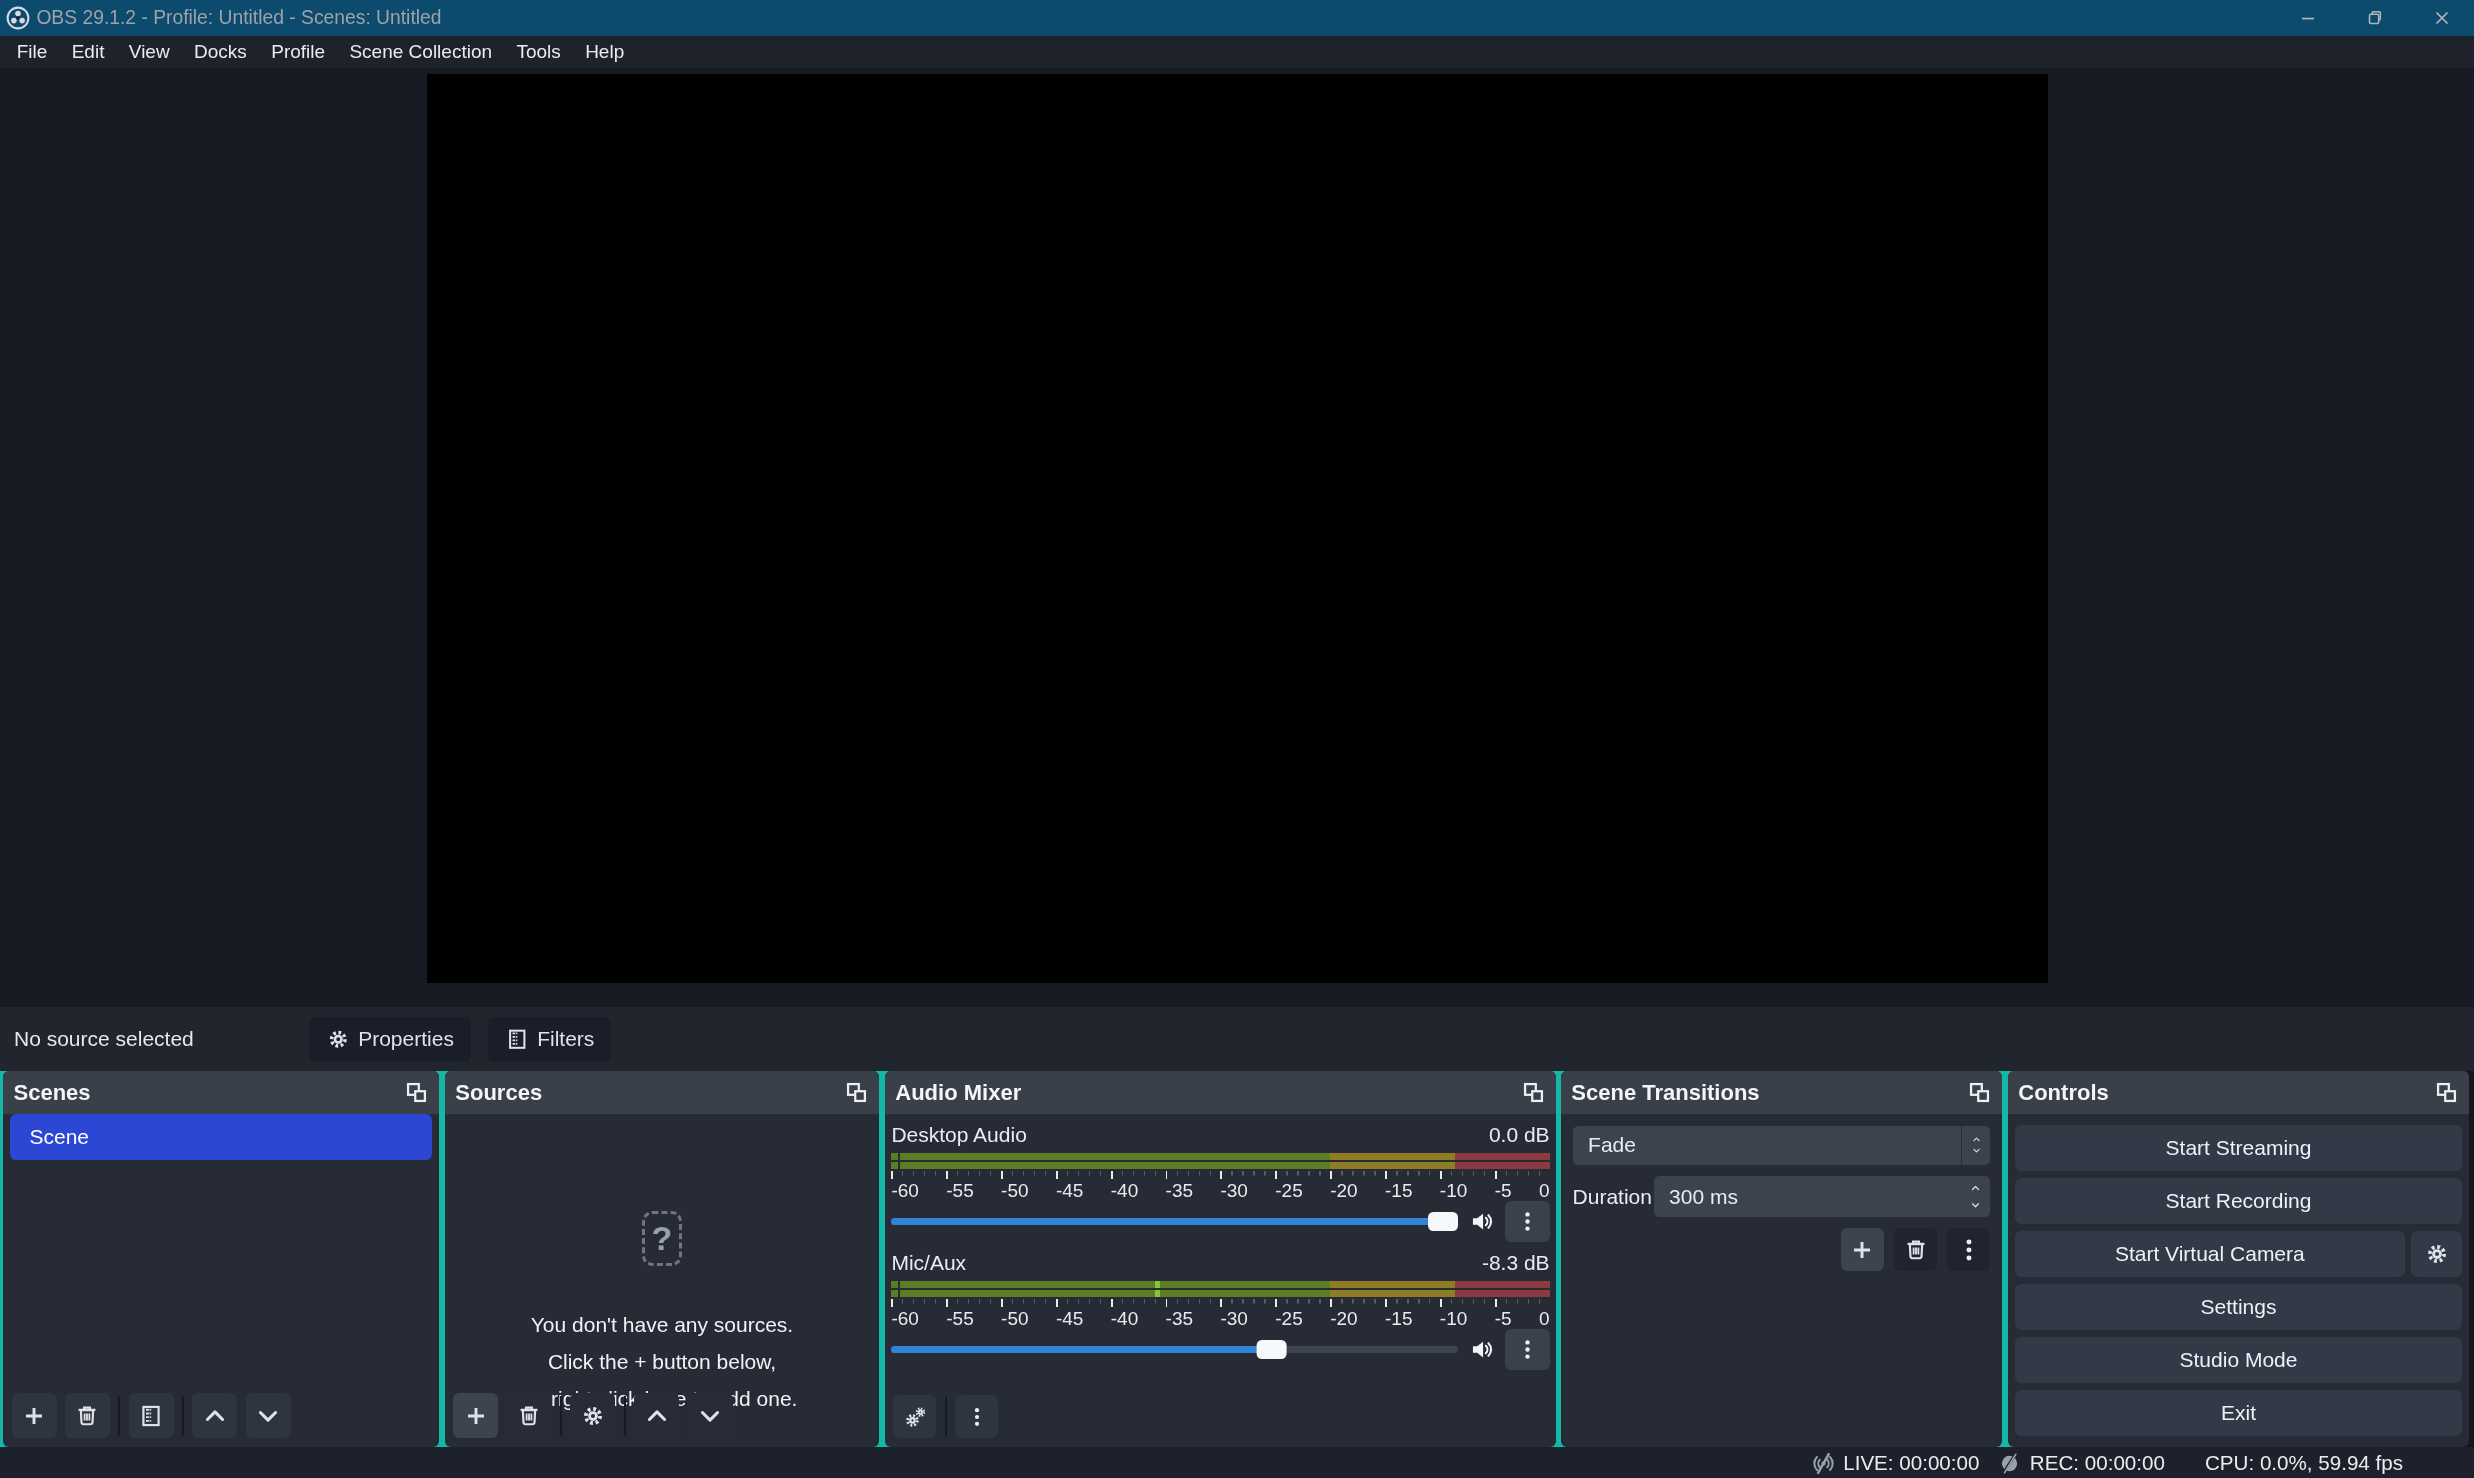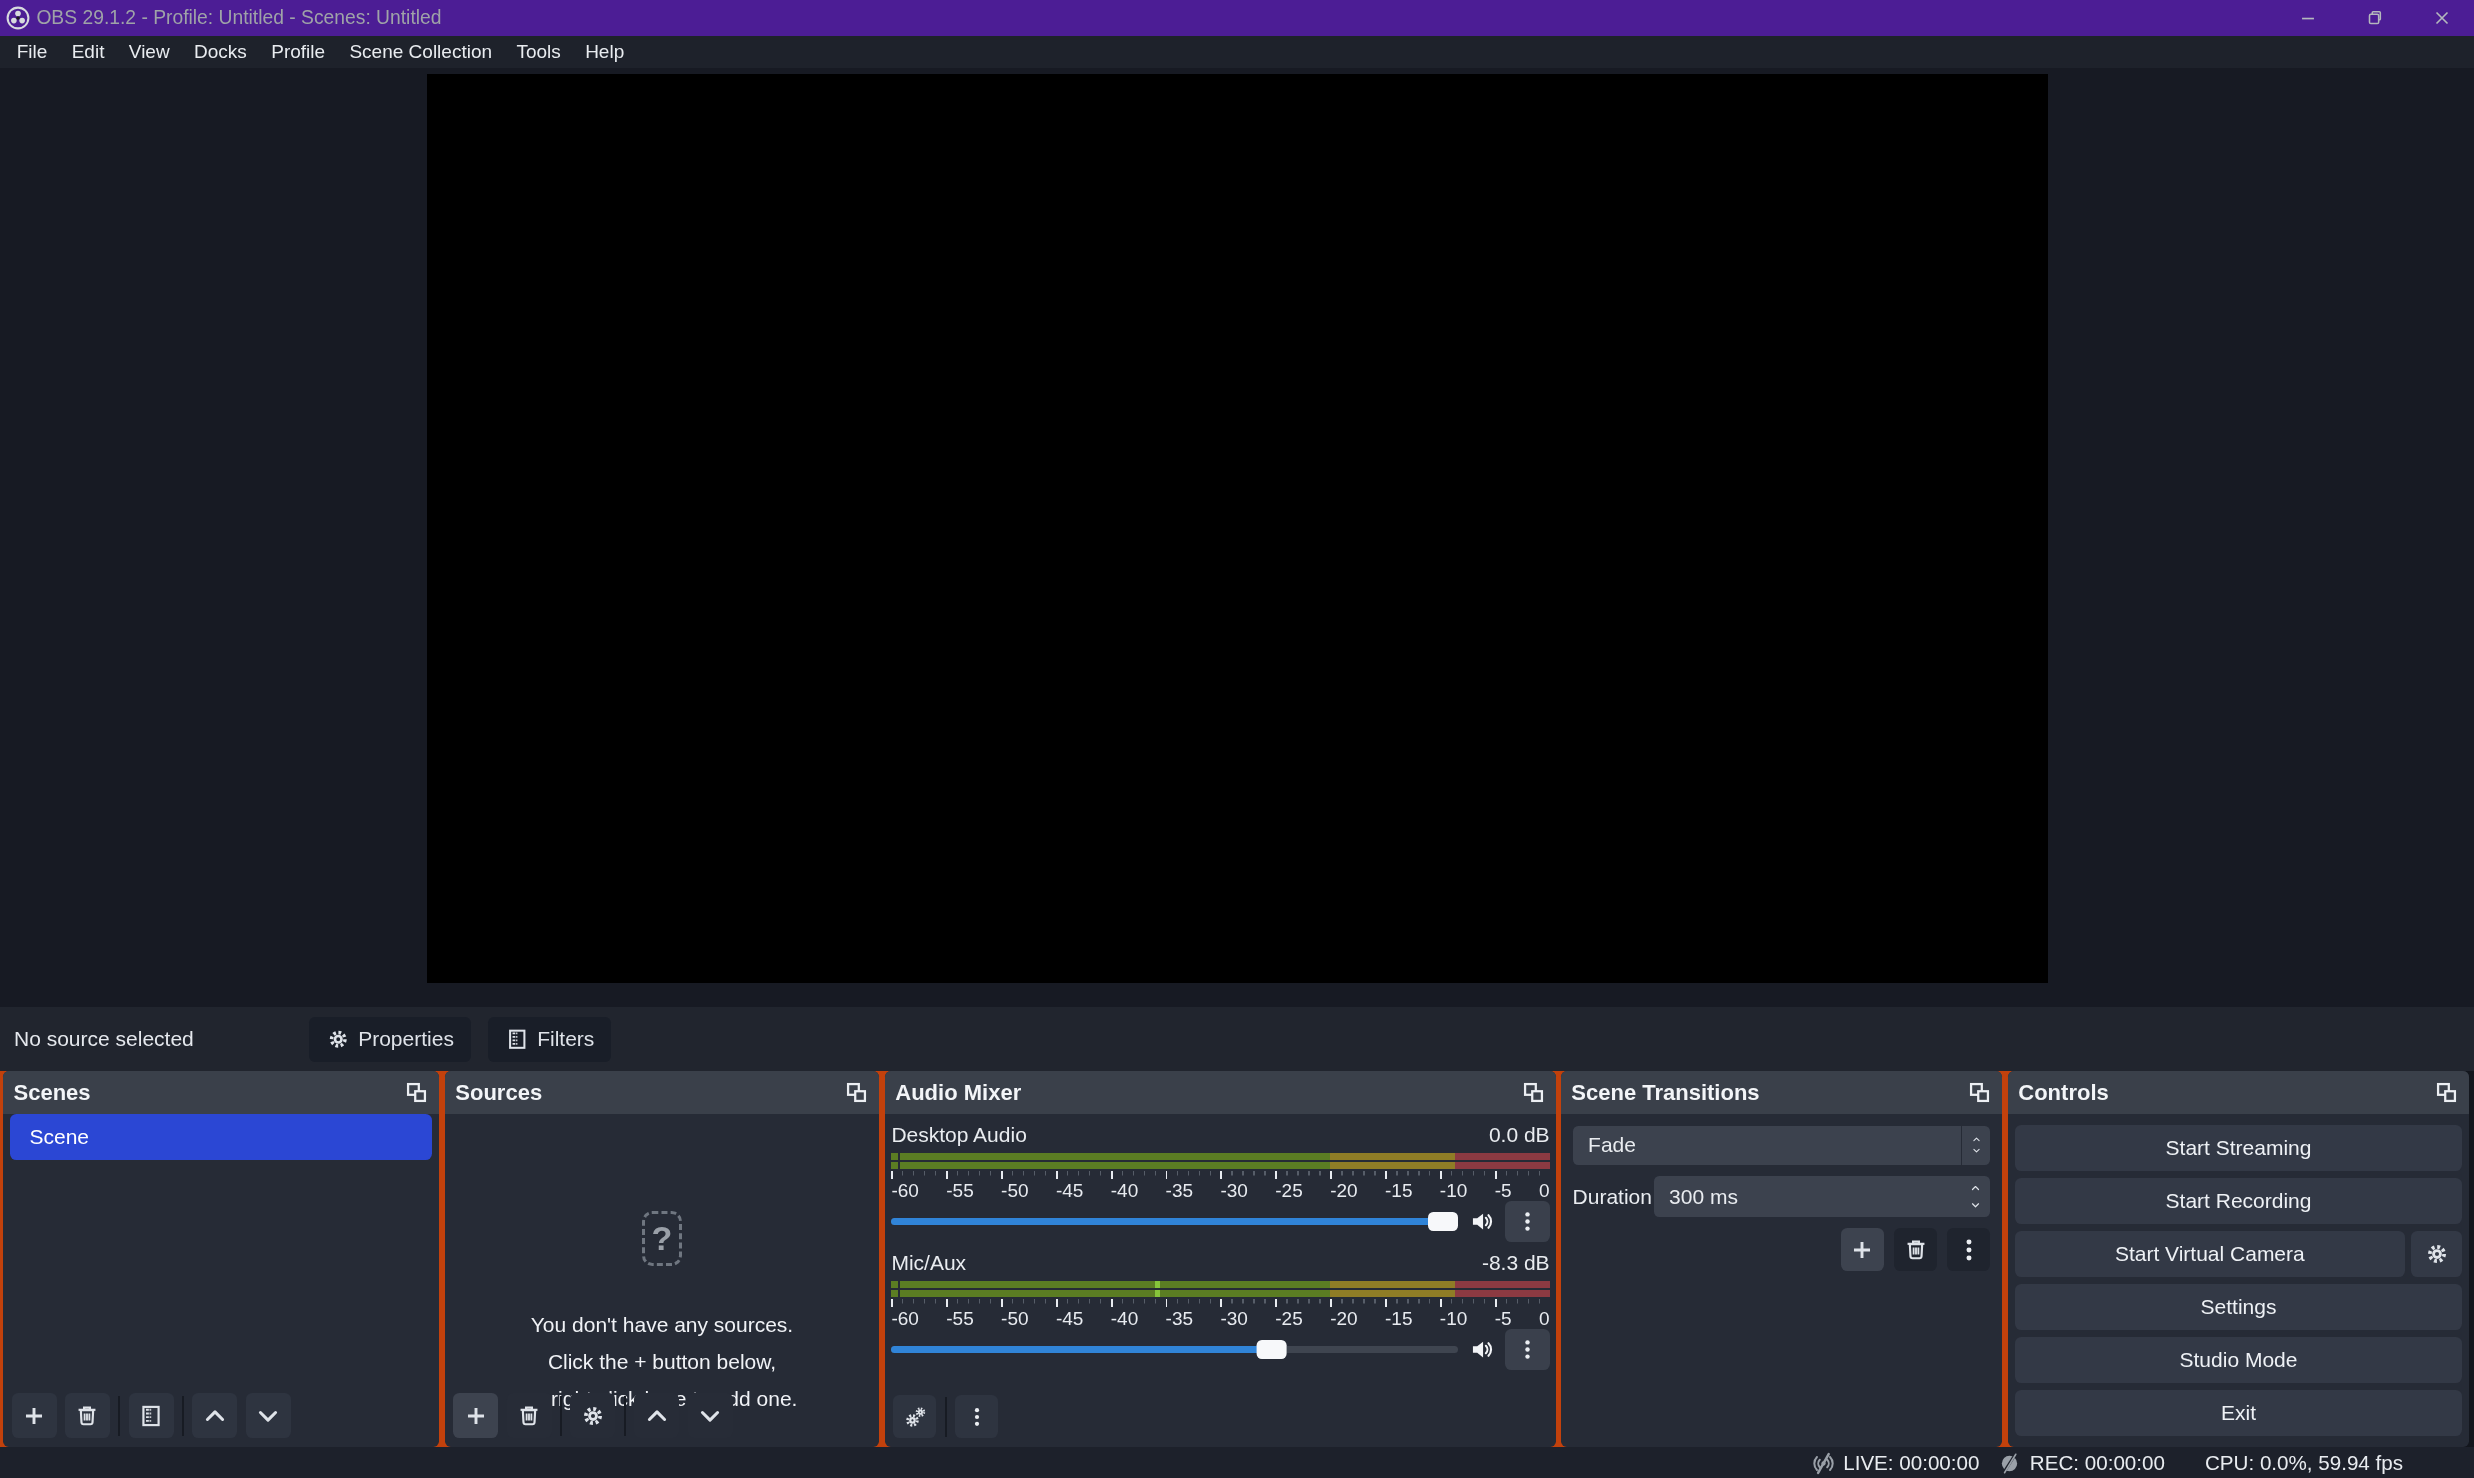--- a/index.html
+++ b/index.html
@@ -9,21 +9,21 @@
     background:#13161d;
     font-family:"Liberation Sans","DejaVu Sans",sans-serif;
     color:#e9ecf0; font-size:21px;
     -webkit-font-smoothing:antialiased;
   }
   .icon{ display:block; }
 
   
   .titlebar{
     position:absolute; left:0; top:0; width:2475px; height:36px;
-    background:#4c1d95; display:flex; align-items:center;
+    background:#0c4a6e; display:flex; align-items:center;
   }
   .obs-logo{ width:26px; height:26px; margin-left:5.2px; }
   .title-text{ margin-left:5.2px; font-size:19.3px; color:#9fa3a8; }
   .win-controls{ margin-left:auto; display:flex; height:100%; }
   .win-btn{ width:67px; height:100%; display:flex; align-items:center; justify-content:center; }
   .win-btn svg{ width:22px; height:22px; }
 
   
   .menubar{
     position:absolute; left:0; top:36px; width:2475px; height:32px;
@@ -43,21 +43,21 @@
   .source-status{ margin-left:14px; color:#e5e8ed; }
   .srcbar-btn{
     height:45px; border-radius:5.8px; background:#191e28;
     display:flex; align-items:center; padding:0 17px; gap:7.7px; color:#dfe3e9;
   }
   .srcbar-btn svg{ width:24.5px; height:24.5px; }
   .btn-properties{ position:absolute; left:309px;text-align:right; }
   .btn-filters{ position:absolute; left:488px; }
 
   
-  .docks{ position:absolute; left:0; top:1071px; width:2313px; height:376px; background:#c2410c; }
+  .docks{ position:absolute; left:0; top:1071px; width:2313px; height:376px; background:#14b8a6; }
   .panel{ position:absolute; top:0; height:376px; background:#262b36; border-radius:5.8px; display:flex; flex-direction:column; }
   .panel-scenes{ left:3.2px; width:436px; }
   .panel-sources{ left:445px; width:434px; }
   .panel-audio{ left:885px; width:671px; }
   .panel-transitions{ left:1561px; width:441px; }
   .panel-controls{ left:2008px; width:461px; }
   .panel-header{
     height:43px; background:#3a404a; border-radius:5.8px 5.8px 0 0;
     display:flex; align-items:center; padding:0 10.3px; flex:0 0 auto;
   }

